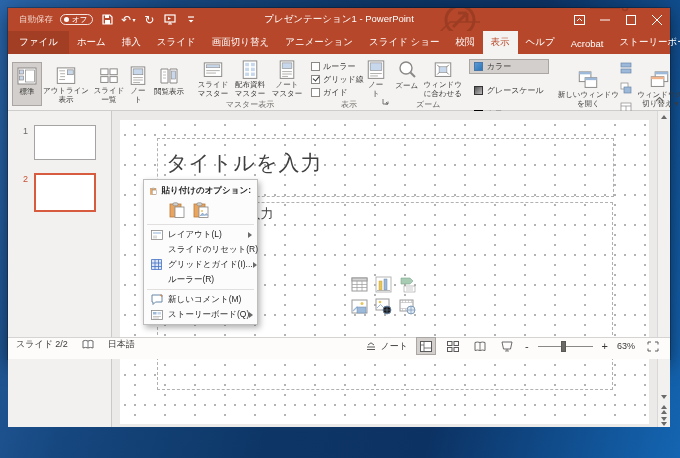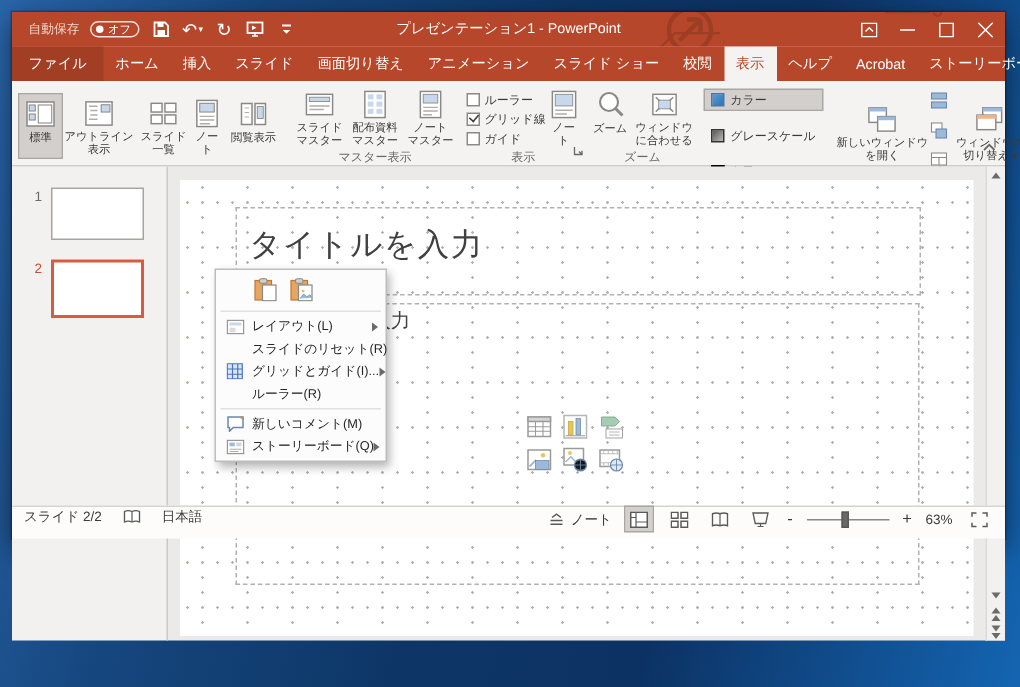--- a/index.html
+++ b/index.html
@@ -2,21 +2,21 @@
 <html><head>
 <meta charset="utf-8">
 <style>
   * { margin:0; padding:0; box-sizing:border-box; }
   html,body { width:680px; height:458px; overflow:hidden;
     font-family:"Liberation Sans","DejaVu Sans",sans-serif; }
   body { background:linear-gradient(105deg,#2a66ab 0%,#16477f 22%,#0d3666 48%,#0c3263 68%,#1465b2 100%); position:relative; }
 
   .window { position:absolute; left:8px; top:8px; width:662px; height:351px;
     box-shadow:0 6px 18px rgba(0,0,0,.5), 0 0 0 1px rgba(0,0,0,.25);
-    background:#f9a8d4; }
+    background:#fdba74; }
 
   
   .titlebar { position:absolute; left:0; top:0; width:100%; height:23px;
     background:#B7472A; display:flex; align-items:center; color:#fff; overflow:hidden; }
   .tb-pattern { position:absolute; right:30px; top:-6px; opacity:.14; pointer-events:none; }
   .qat { display:flex; align-items:center; gap:7px; padding-left:11px; z-index:1; }
   .autosave-label { font-size:8.5px; color:#f3d5cb; }
   .autosave-pill { display:flex; align-items:center; gap:3px; border:1px solid rgba(255,255,255,.85);
     border-radius:7px; padding:1px 5px 1px 3px; font-size:7.5px; color:#fff; height:11px; }
   .autosave-pill .dot { width:5px; height:5px; border-radius:50%; background:#fff; display:inline-block; }
@@ -549,20 +549,28 @@
       <span class="sb-item">63%</span>
       <span class="viewbtn">
         <svg width="12" height="11" viewBox="0 0 12 11">
             <path d="M1 3.5 V1 h3 M8 1 h3 v2.5 M11 7.5 V10 H8 M4 10 H1 V7.5" fill="none" stroke="#5a5a5a" stroke-width="1"></path>
           </svg>
       </span>
     </div>
   </div>
 
   <div class="ctxmenu">
+    <div class="cm-header">
+      <svg width="11" height="12" viewBox="0 0 11 12">
+          <rect x="1" y="2" width="9" height="9.5" fill="#e8a560" stroke="#b87a3a" stroke-width=".7"></rect>
+          <rect x="3.5" y="0.8" width="4" height="2.4" rx="1" fill="#c8c8c8" stroke="#8a8886" stroke-width=".6"></rect>
+          <rect x="4" y="4.5" width="6.5" height="7" fill="#fff" stroke="#8a8886" stroke-width=".6"></rect>
+        </svg>
+      <span>貼り付けのオプション:</span>
+    </div>
     <div class="cm-pastes">
       <span class="cm-paste-btn">
         <svg width="16" height="16" viewBox="0 0 16 16">
             <rect x="1" y="2" width="11" height="13" fill="#e8a560" stroke="#b87a3a" stroke-width=".8"></rect>
             <rect x="4" y="0.8" width="5" height="3" rx="1.2" fill="#d0d0d0" stroke="#8a8886" stroke-width=".7"></rect>
             <rect x="6" y="5" width="9" height="10.5" fill="#fff" stroke="#8a8886" stroke-width=".8"></rect>
           </svg>
       </span>
       <span class="cm-paste-btn">
         <svg width="16" height="16" viewBox="0 0 16 16">

